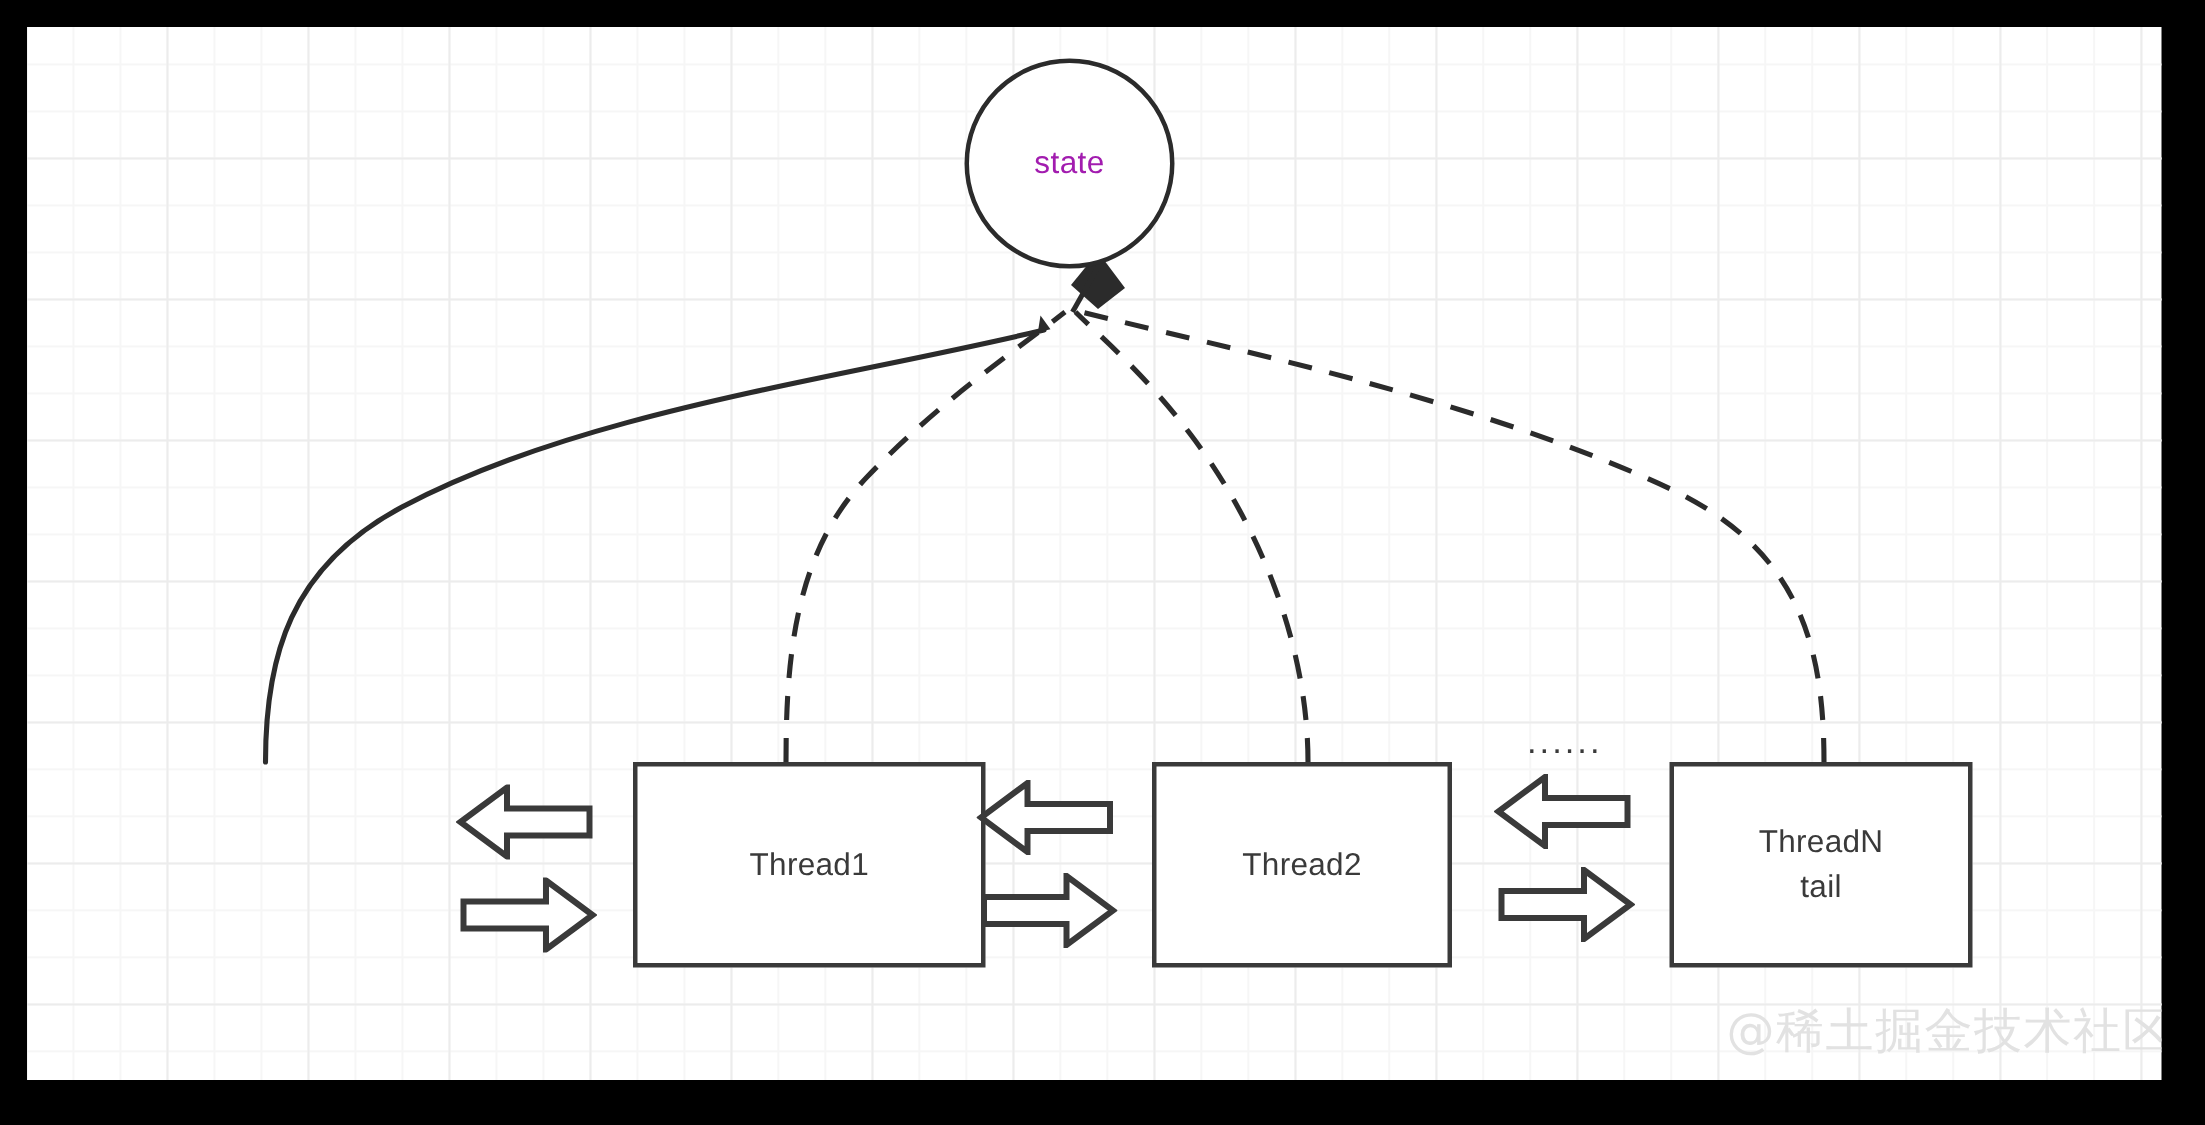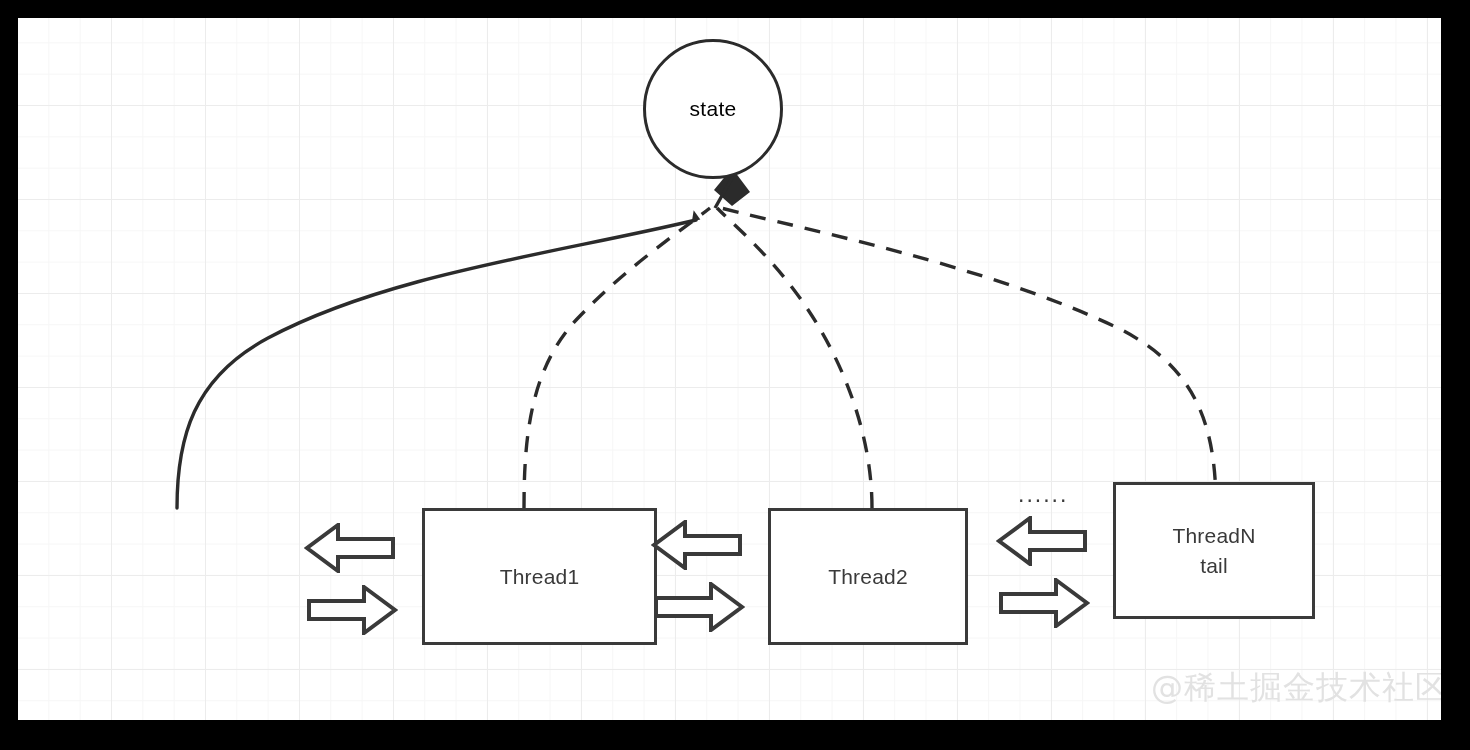--- a/index.html
+++ b/index.html
@@ -42,21 +42,21 @@
     position:absolute;
     left:625px;top:21px;
     width:140px;height:140px;
     border:3px solid #2b2b2b;
     border-radius:50%;
     background:#ffffff;
     display:flex;align-items:center;justify-content:center;
     box-sizing:border-box;
   }
   .state-circle .lbl{
-    font-size:21px;color:#000000;letter-spacing:.3px;
+    font-size:21px;color:#a21caf;letter-spacing:.3px;
   }
   
   .tbox{
     position:absolute;
     box-sizing:border-box;
     border:3px solid #3a3a3a;
     background:#ffffff;
     display:flex;flex-direction:column;
     align-items:center;justify-content:center;
     line-height:1.42;
@@ -117,21 +117,21 @@
 
 
     <div class="tbox" style="left:404px;top:490px;width:235px;height:137px;">
       <span class="line">Thread1</span>
     </div>
 
     <div class="tbox" style="left:750px;top:490px;width:200px;height:137px;">
       <span class="line">Thread2</span>
     </div>
 
-    <div class="tbox" style="left:1095px;top:464px;width:202px;height:137px;">
+    <div class="tbox" style="left:1095px;top:490px;width:202px;height:137px;">
       <span class="line">ThreadN</span>
       <span class="line">tail</span>
     </div>
 
     <div class="arrowpair" style="left:286px;top:505px;">
       <svg class="ar left" viewBox="0 0 92 50">
         <path d="M34,2 L34,16 L89,16 L89,34 L34,34 L34,48 L3,25 Z" fill="#ffffff" stroke="#3a3a3a" stroke-width="4" stroke-linejoin="miter"></path>
       </svg>
       <svg class="ar right" viewBox="0 0 92 50">
         <path d="M58,2 L89,25 L58,48 L58,34 L3,34 L3,16 L58,16 Z" fill="#ffffff" stroke="#3a3a3a" stroke-width="4" stroke-linejoin="miter"></path>

